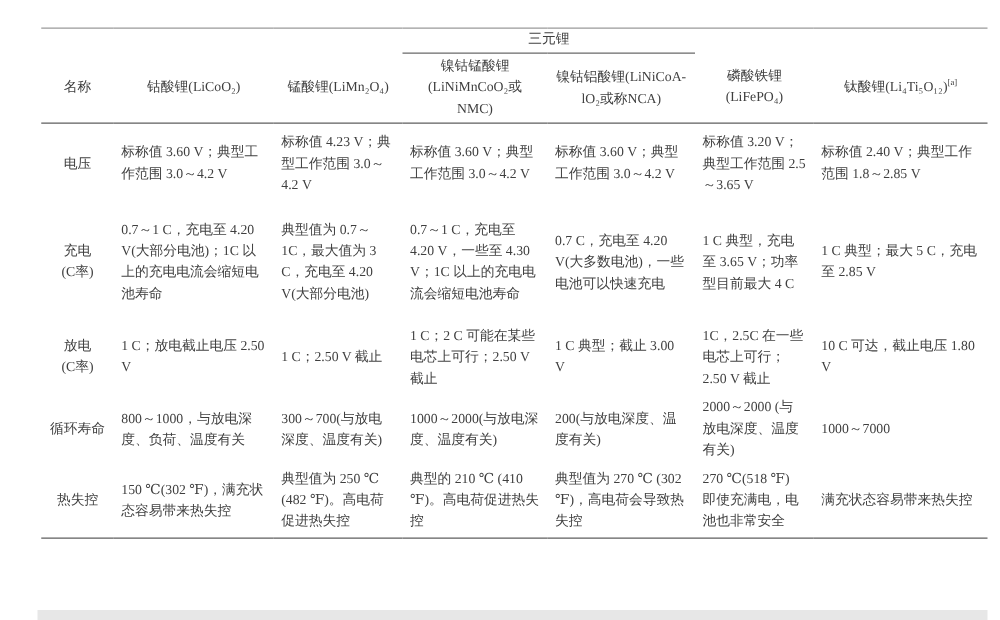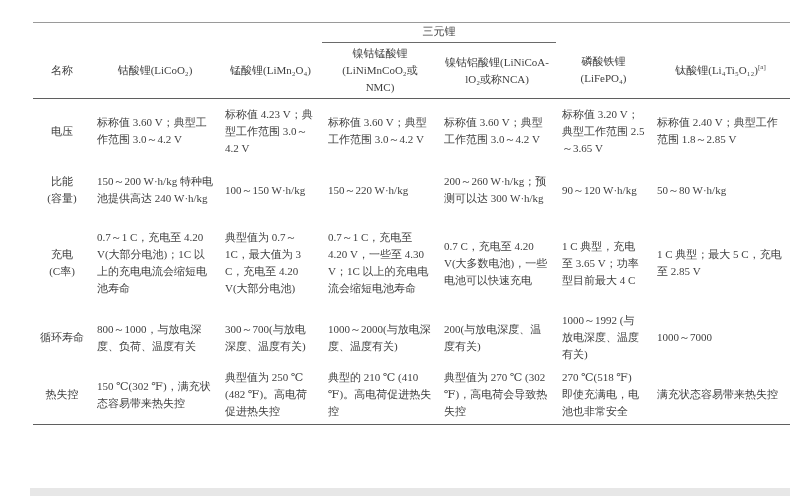--- a/index.html
+++ b/index.html
@@ -107,47 +107,47 @@
     <tbody>
       <tr class="r-voltage">
         <th>电压</th>
         <td>标称值 3.60 V；典型工作范围 3.0～4.2 V</td>
         <td>标称值 4.23 V；典型工作范围 3.0～4.2 V</td>
         <td>标称值 3.60 V；典型工作范围 3.0～4.2 V</td>
         <td>标称值 3.60 V；典型工作范围 3.0～4.2 V</td>
         <td>标称值 3.20 V；典型工作范围 2.5～3.65 V</td>
         <td>标称值 2.40 V；典型工作范围 1.8～2.85 V</td>
       </tr>
-      <tr class="r-energy">
-        <th>比能
-(容量)</th>
-        <td>150～200 W·h/kg 特种电池提供高达 240 W·h/kg</td>
-        <td>100～150 W·h/kg</td>
-        <td>150～220 W·h/kg</td>
-        <td>200～260 W·h/kg；预测可以达 300 W·h/kg</td>
-        <td>90～120 W·h/kg</td>
-        <td>50～80 W·h/kg</td>
-      </tr>
       <tr class="r-charge">
         <th>充电
 (C率)</th>
         <td>0.7～1 C，充电至 4.20 V(大部分电池)；1C 以上的充电电流会缩短电池寿命</td>
         <td>典型值为 0.7～1C，最大值为 3 C，充电至 4.20 V(大部分电池)</td>
         <td>0.7～1 C，充电至 4.20 V，一些至 4.30 V；1C 以上的充电电流会缩短电池寿命</td>
         <td>0.7 C，充电至 4.20 V(大多数电池)，一些电池可以快速充电</td>
         <td>1 C 典型，充电至 3.65 V；功率型目前最大 4 C</td>
         <td>1 C 典型；最大 5 C，充电至 2.85 V</td>
       </tr>
+      <tr class="r-discharge">
+        <th>放电
+(C率)</th>
+        <td>1 C；放电截止电压 2.50 V</td>
+        <td>1 C；2.50 V 截止</td>
+        <td>1 C；2 C 可能在某些电芯上可行；2.50 V 截止</td>
+        <td>1 C 典型；截止 3.00 V</td>
+        <td>1C，2.5C 在一些电芯上可行；2.50 V 截止</td>
+        <td>10 C 可达，截止电压 1.80 V</td>
+      </tr>
       <tr class="r-cycle">
         <th>循环寿命</th>
         <td>800～1000，与放电深度、负荷、温度有关</td>
         <td>300～700(与放电深度、温度有关)</td>
         <td>1000～2000(与放电深度、温度有关)</td>
         <td>200(与放电深度、温度有关)</td>
-        <td>1000～1992 (与放电深度、温度有关)</td>
+        <td>2000～2000 (与放电深度、温度有关)</td>
         <td>1000～7000</td>
       </tr>
       <tr class="r-thermal">
         <th>热失控</th>
         <td>150 ℃(302 ℉)，满充状态容易带来热失控</td>
         <td>典型值为 250 ℃ (482 ℉)。高电荷促进热失控</td>
         <td>典型的 210 ℃ (410 ℉)。高电荷促进热失控</td>
         <td>典型值为 270 ℃ (302 ℉)，高电荷会导致热失控</td>
         <td>270 ℃(518 ℉) 即使充满电，电池也非常安全</td>
         <td>满充状态容易带来热失控</td>

